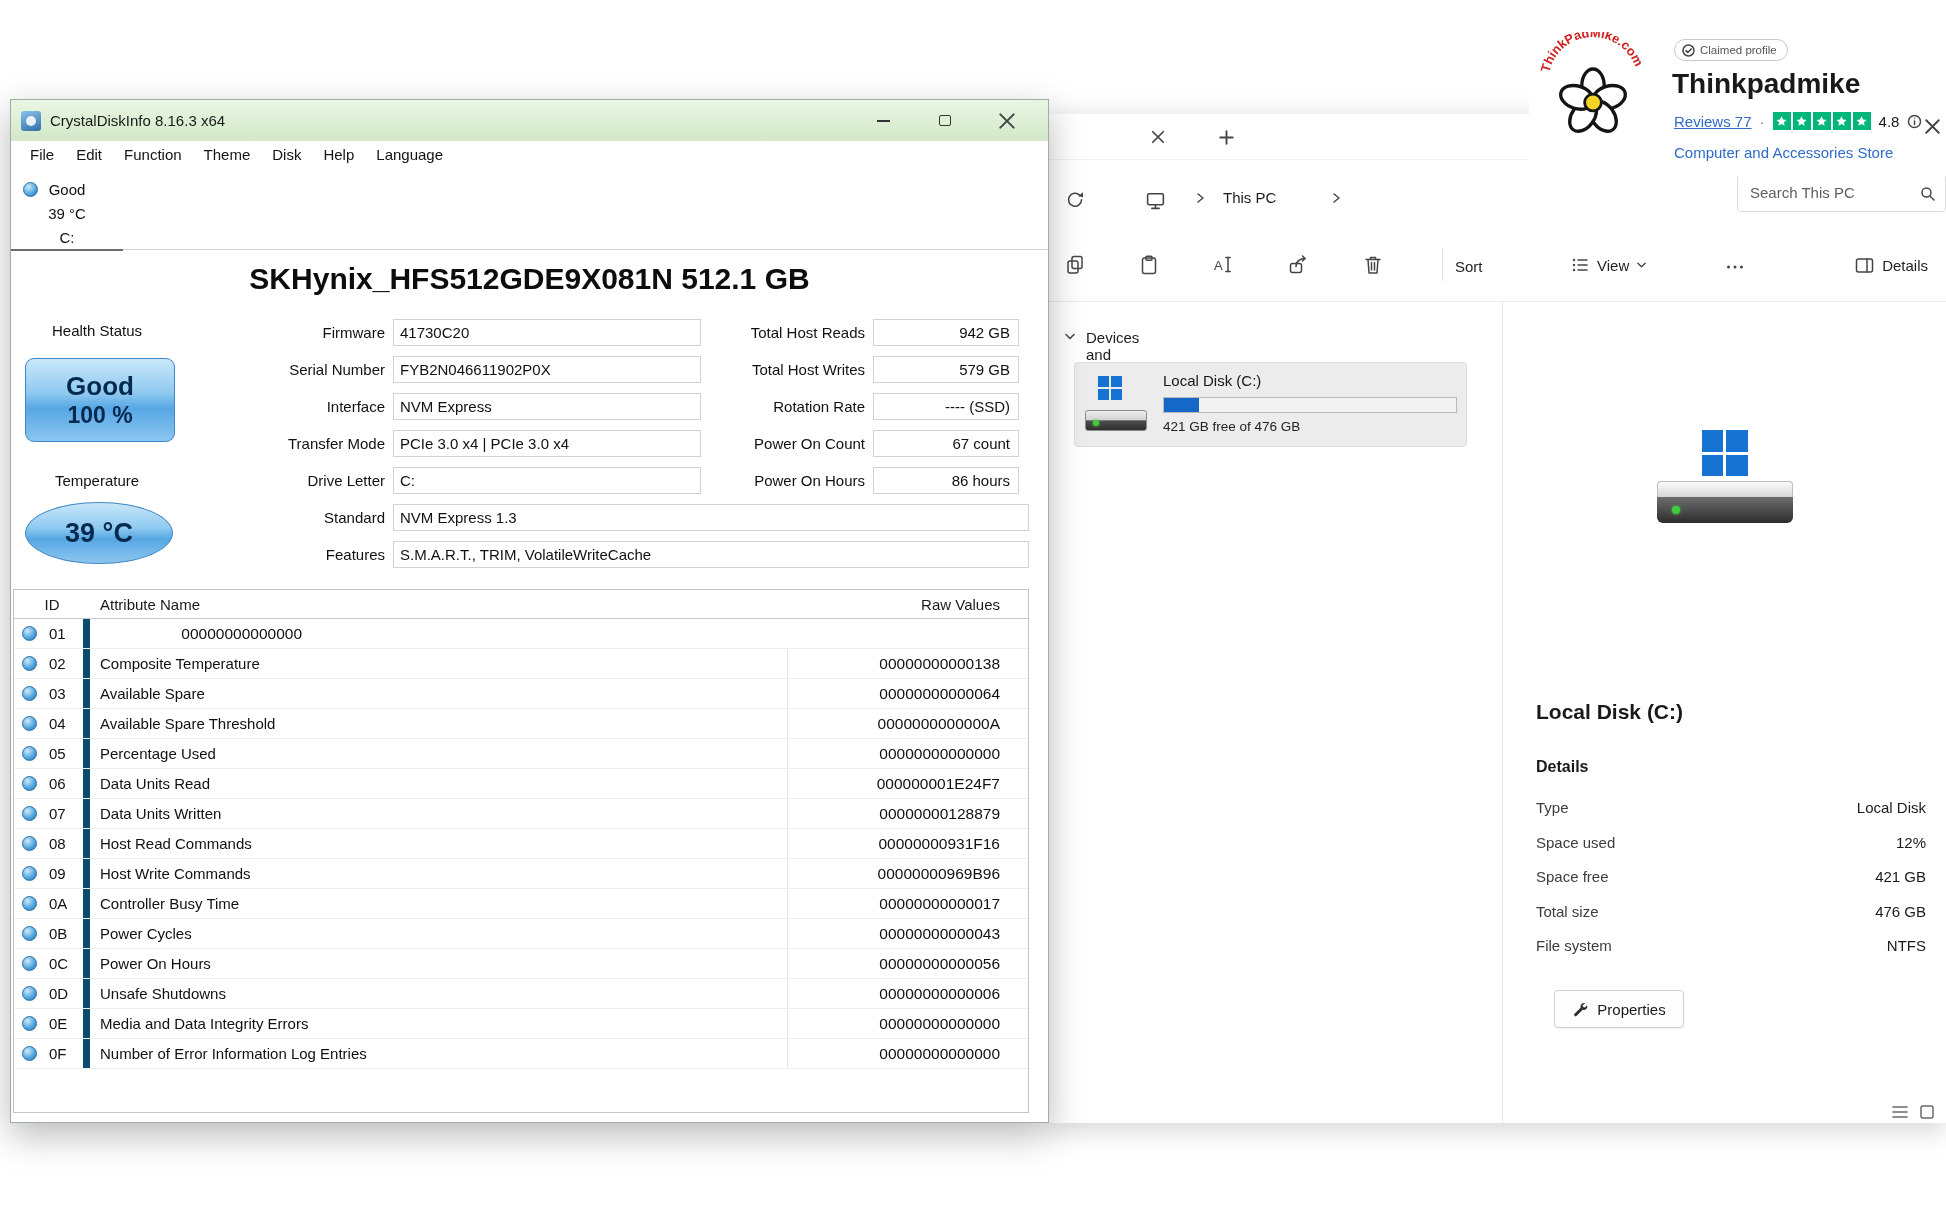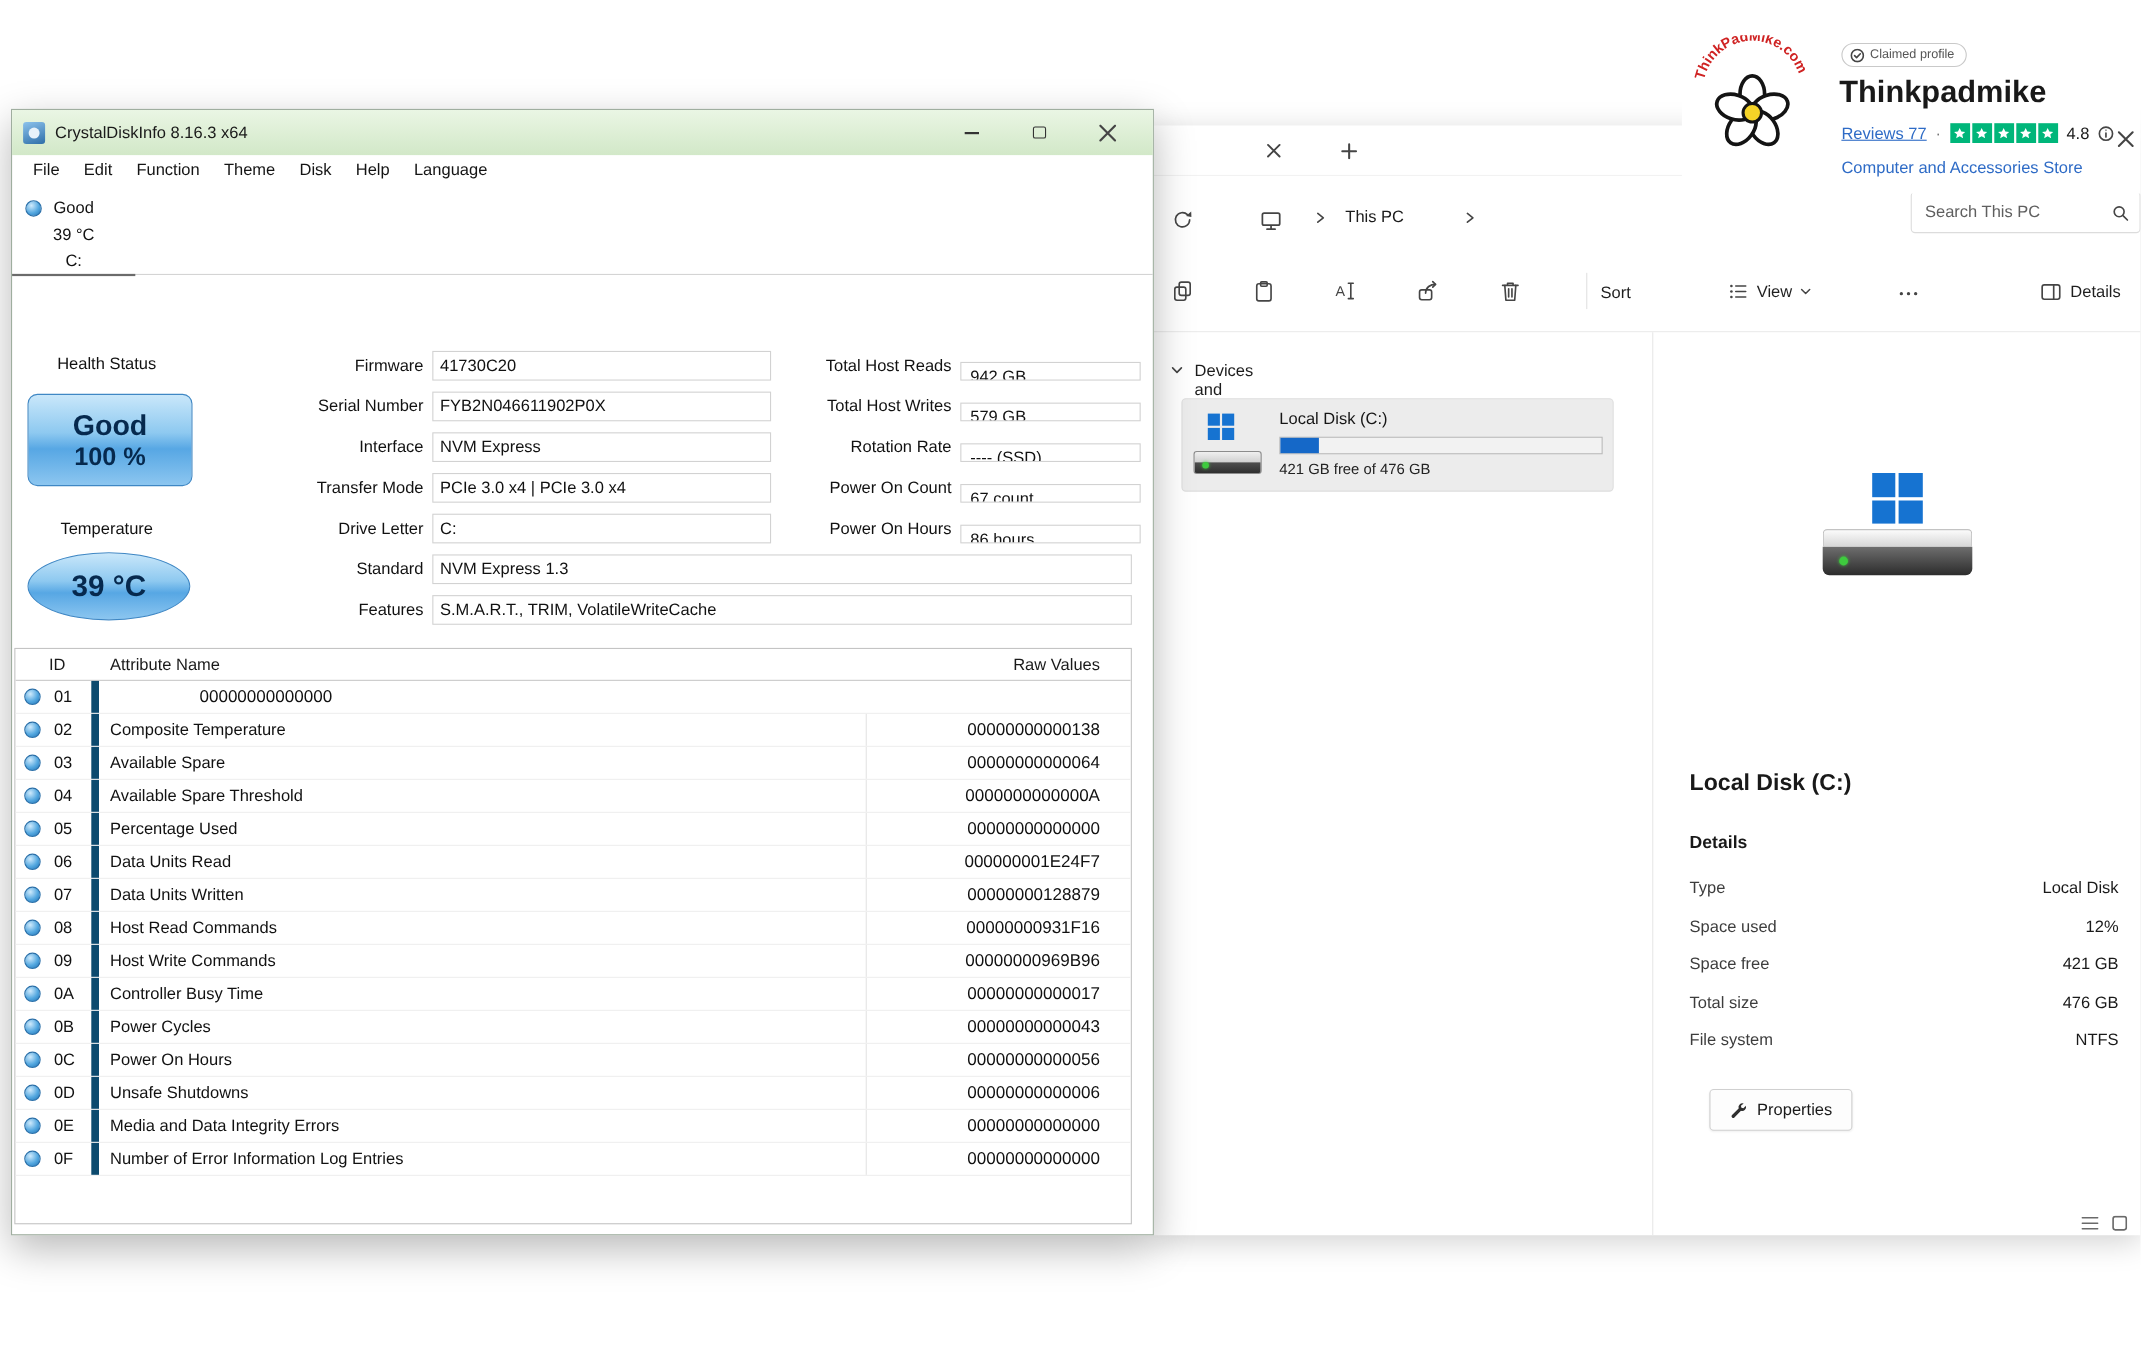--- a/index.html
+++ b/index.html
@@ -89,21 +89,21 @@
   .flds { position:absolute; }
   .flds-l { left:170px; top:219px; }
   .flds-lw { left:170px; top:404px; }
   .flds-r { left:692px; top:219px; }
   .frow { display:flex; height:27px; margin-bottom:10px; }
   .flab { width:212px; text-align:right; padding-right:8px; font-size:15px; line-height:27px; white-space:nowrap; }
   .flds-r .flab { width:170px; }
   .fval { border:1px solid #d2d2d2; background:#fff; font-size:15px; line-height:25px; padding:0 6px; white-space:nowrap; overflow:hidden; }
   .flds-l .fval { width:308px; }
   .flds-lw .fval { width:636px; }
-  .flds-r .fval { width:164px; text-align:left; padding:0 8px;margin-top:10px; }
+  .flds-r .fval { width:146px; text-align:right; padding:0 8px; }
   .smart { position:absolute; left:2px; top:489px; width:1016px; height:524px; border:1px solid #c4c4c4; background:#fff; overflow:hidden; }
   .sh { display:flex; height:29px; border-bottom:1px solid #c9c9c9; font-size:15px; color:#1a1a1a; align-items:center; }
   .sh-id { width:76px; text-align:center; }
   .sh-name { flex:1; padding-left:10px; }
   .sh-raw { width:240px; text-align:right; padding-right:28px; }
   .srow { display:flex; height:30px; align-items:stretch; border-bottom:1px solid #efefef; font-size:15px; }
   .c1 { width:76px; display:flex; align-items:center; border-right:7px solid #0c4a6e; }
   .c1 .dot { margin-left:8px; }
   .cid { font-weight:400; margin-left:12px; }
   .cname { flex:1; padding-left:10px; line-height:30px; border-right:1px solid #e4e4e4; white-space:nowrap; overflow:hidden; }
@@ -374,20 +374,21 @@
     <div class="cdi-diskbar">
       <div class="disk-tab">
         <i class="dot disk-dot"></i>
         <div>Good</div>
         <div>39 °C</div>
         <div>C:</div>
         <i class="tab-underline"></i>
       </div>
     </div>
 
+    <div class="cdi-model">SKHynix_HFS512GDE9X081N 512.1 GB</div>
 
     <div class="hs-label">Health Status</div>
     <div class="hs-btn">
       <div class="hs-status">Good</div>
       <div class="hs-pct">100 %</div>
     </div>
 
     <div class="tp-label">Temperature</div>
     <div class="tp-btn">
       <span>39 °C</span>

